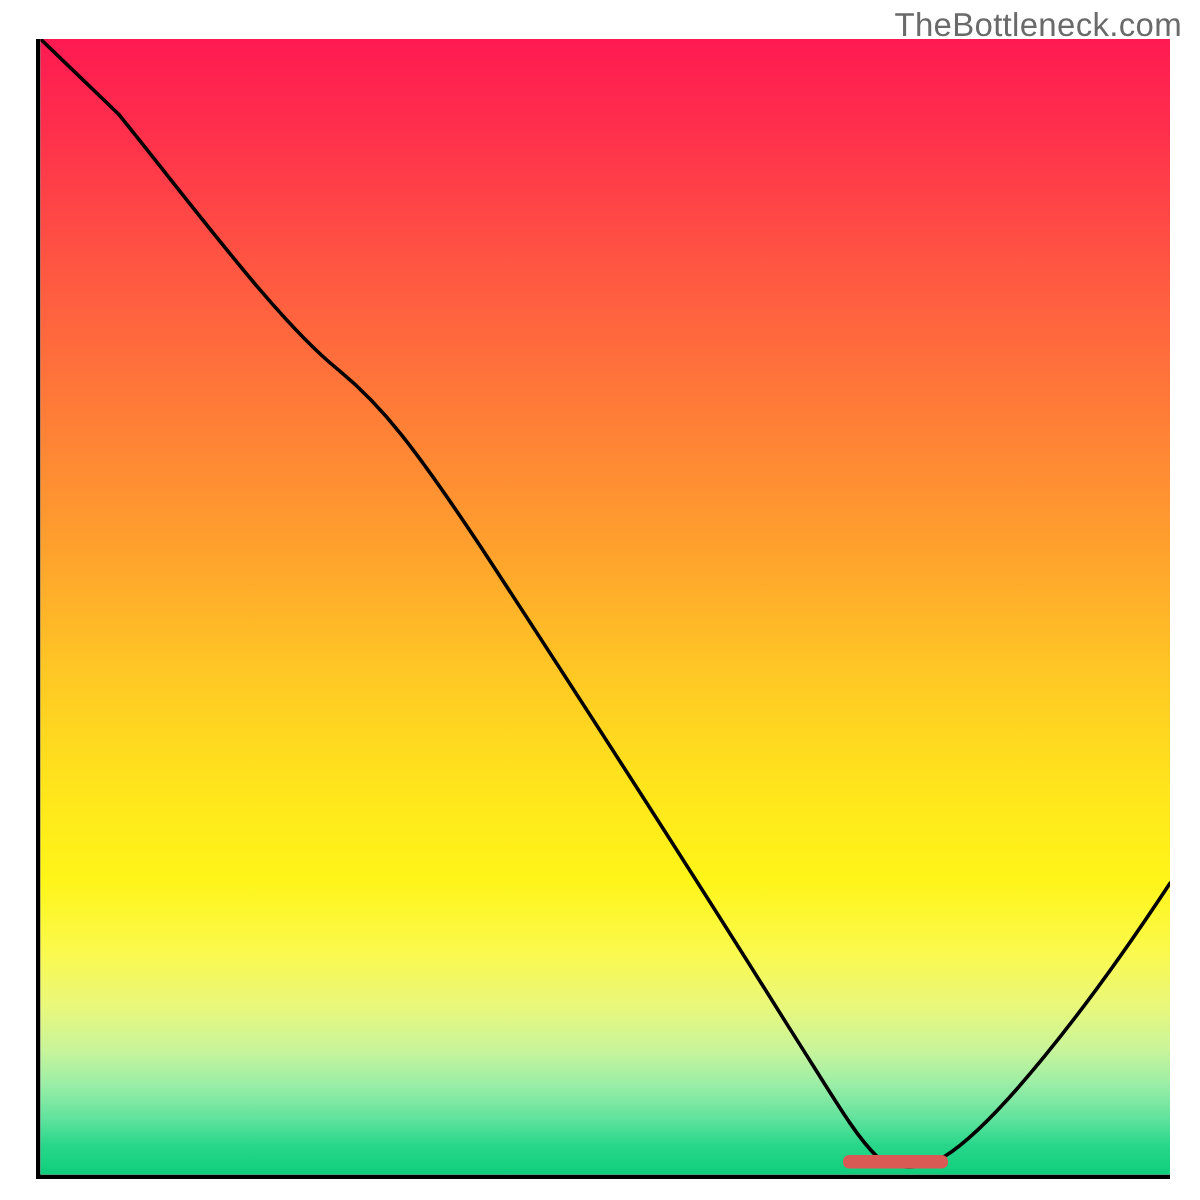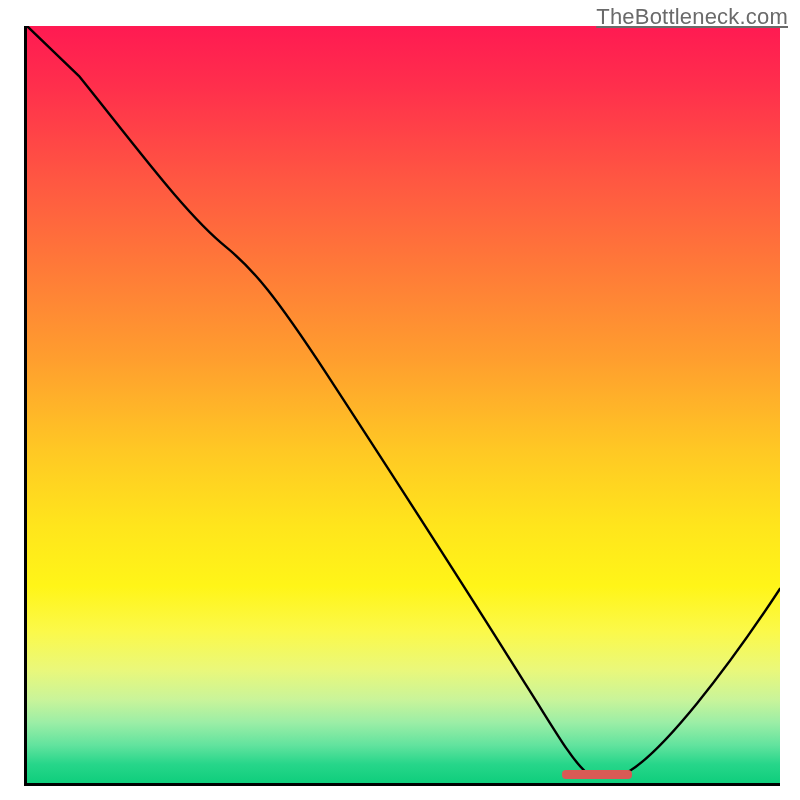--- a/index.html
+++ b/index.html
@@ -12,21 +12,20 @@
   }
   .watermark {
     position: absolute;
     top: 4px;
     right: 12px;
     color: #6a6a6a;
     font-size: 22px;
     font-weight: 500;
     letter-spacing: 0.2px;
     z-index: 10;
-    text-decoration: underline;
   }
   .plot-frame {
     position: absolute;
     left: 24px;
     top: 26px;
     width: 756px;
     height: 760px;
     border-left: 3px solid #000;
     border-bottom: 3px solid #000;
   }

